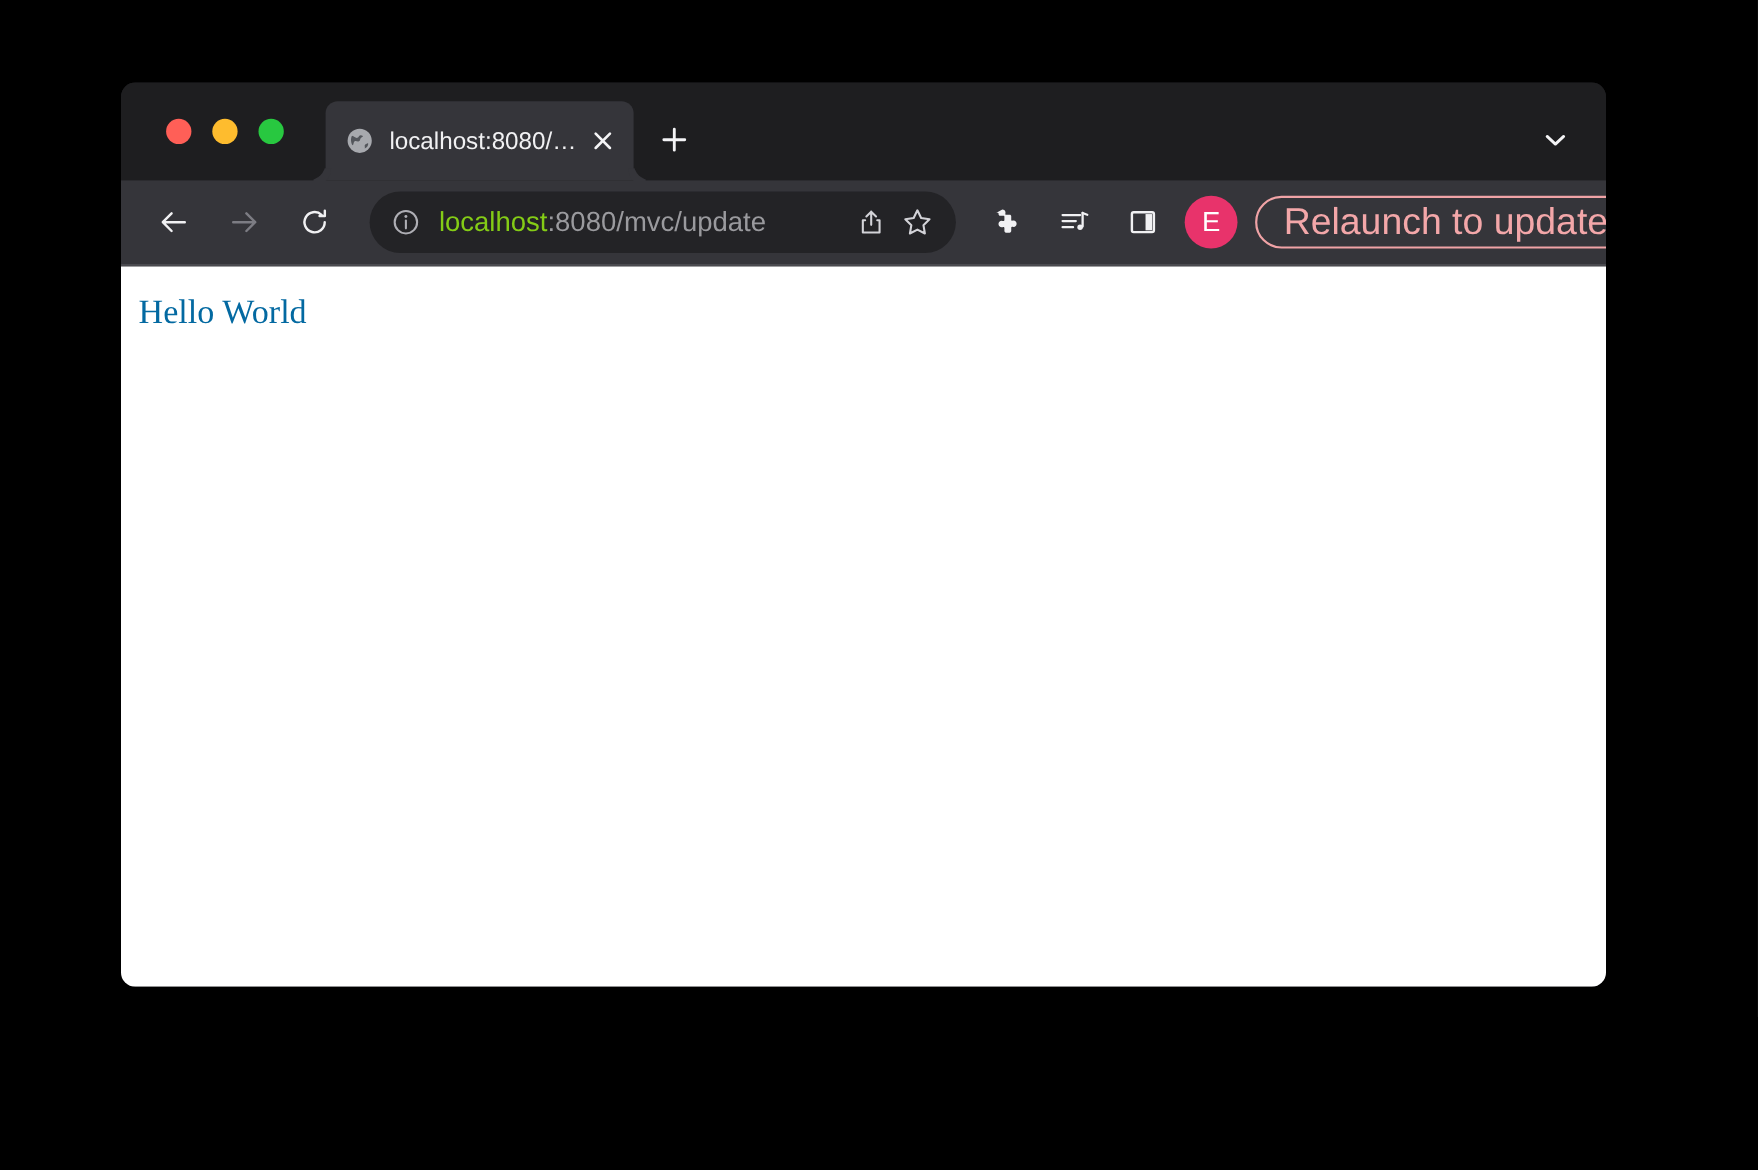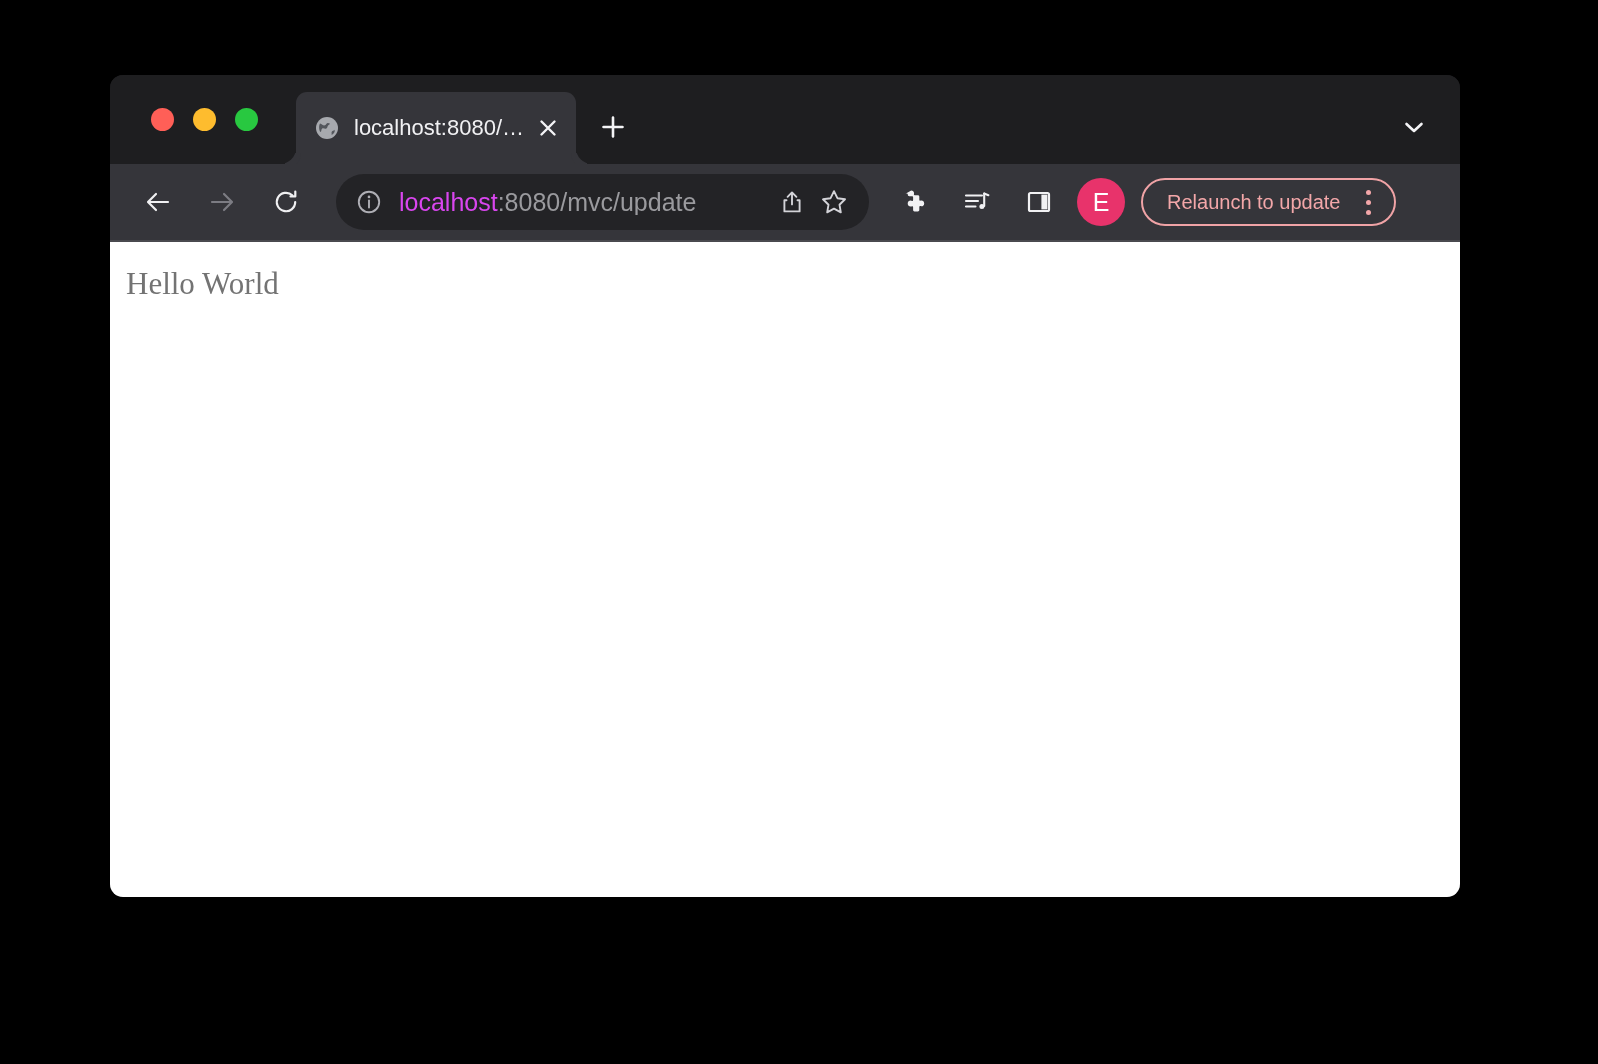--- a/index.html
+++ b/index.html
@@ -153,21 +153,21 @@
   .omni-url {
     flex: 1 1 auto;
     margin-left: 15px;
     font-size: 25px;
     line-height: 1;
     color: #9a9a9e;
     white-space: nowrap;
     overflow: hidden;
   }
   .omni-url .host {
-    color: #d946ef;
+    color: #84cc16;
     text-align: center;
   }
   .omni-icon-btn {
     width: 42px; height: 42px;
     flex: 0 0 auto;
     display: flex; align-items: center; justify-content: center;
     border-radius: 50%;
   }
 
   .toolbar-actions {
@@ -197,21 +197,21 @@
     height: 48px;
     display: flex;
     align-items: center;
     border: 2px solid #f0a3a6;
     border-radius: 24px;
     padding: 0 6px 0 24px;
     flex: 0 0 auto;
   }
   .update-pill-label {
     color: #f3a7a9;
-    font-size: 20px;
+    font-size: 34px;
     line-height: 1;
     white-space: nowrap;
   }
   .kebab {
     width: 40px; height: 40px;
     display: flex; flex-direction: column;
     align-items: center; justify-content: center;
     gap: 5px;
     margin-left: 8px;
     flex: 0 0 auto;
@@ -227,21 +227,21 @@
   .viewport {
     flex: 1 1 auto;
     background: #ffffff;
     padding: 24px 0 0 16px;
     overflow: hidden;
   }
   .page-text {
     font-family: "Liberation Serif", serif;
     font-size: 31px;
     line-height: 1.15;
-    color: #737373;
+    color: #0369a1;
   }
 
   svg { display: block; }
 </style>
 </head>
 <body>
 
 <div class="browser-window">
 
   <div class="tab-strip">

